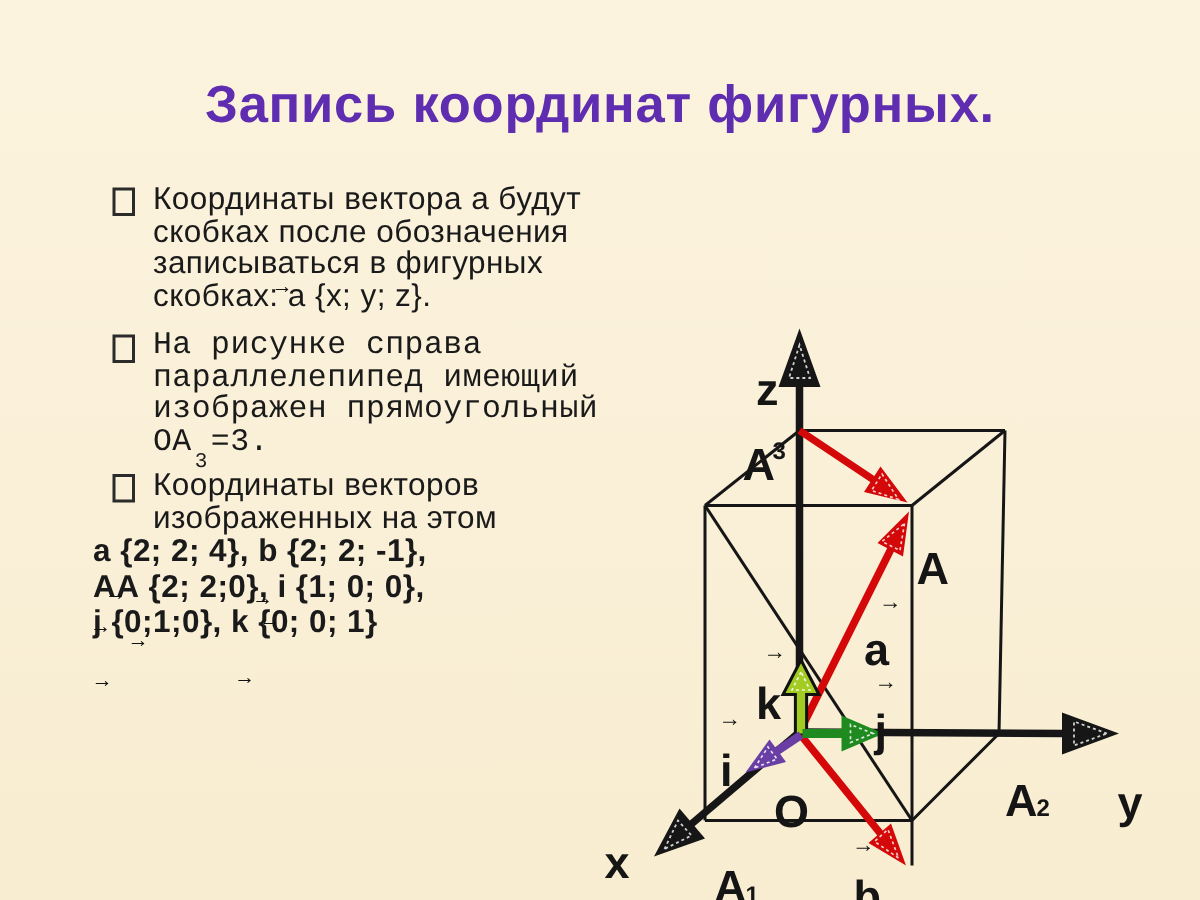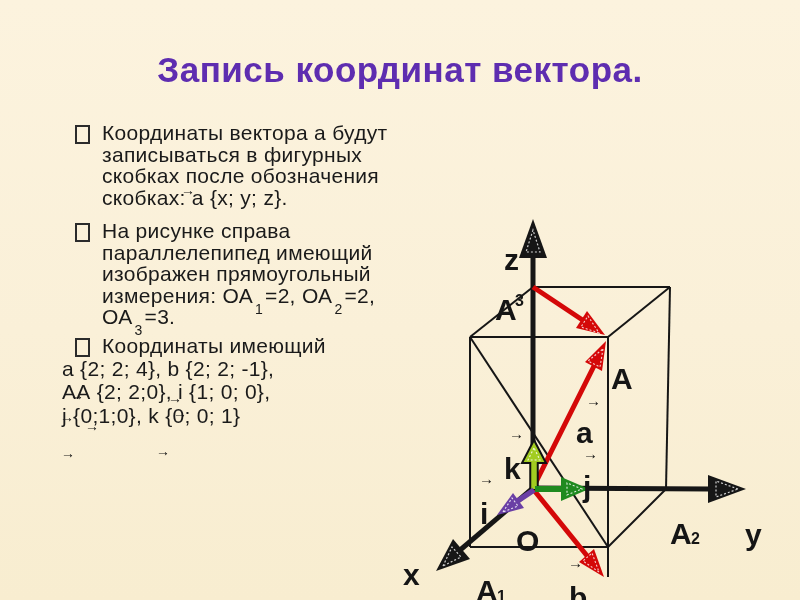--- a/index.html
+++ b/index.html
@@ -17,76 +17,76 @@
     font-size:35px;font-weight:bold;letter-spacing:.5px;
     color:#5e2db0;
     white-space:nowrap;
   }
   .textcol{
     position:absolute;left:60px;top:122px;width:385px;
     font-size:21px;line-height:21.5px;letter-spacing:.3px;
   }
   .bullet{display:flex;align-items:flex-start;}
   .bullet.mb1{margin-bottom:12px;}
-  .bullet.mb2{margin-bottom:7px;}
+  .bullet.mb2{margin-bottom:7px;font-family:Liberation Mono, monospace;}
   .bmark{
     flex:0 0 auto;
     width:11px;height:15px;
     border:2px solid #2b2b2b;
     margin:3px 12px 0 15px;
     background:transparent;
   }
   .blines{flex:1 1 auto;}
   .tline{white-space:nowrap;}
   .dsub{font-size:14px;position:relative;top:11px;padding:0 2px;line-height:0;}
-  .formulas{margin-left:2px;line-height:23.5px;margin-top:0;}
+  .formulas{margin-left:2px;line-height:23.5px;margin-top:0;font-weight:bold;}
   .vmark{
     position:absolute;
     font-size:14px;font-weight:bold;color:#111;
     line-height:14px;white-space:nowrap;
   }
   svg text{font-family:"Liberation Sans", sans-serif;}
   .dlabel{font-size:30px;font-weight:bold;fill:#151515;}
   .dsublabel{font-size:16px;font-weight:bold;fill:#151515;}
   .dmark{font-size:15px;font-weight:bold;fill:#111;}
 </style>
 </head>
 <body>
 
 <div class="slide">
 
-  <div class="title">Запись координат вектора.</div>
+  <div class="title">Запись координат фигурных.</div>
 
   <div class="textcol">
 
     <div class="bullet mb1">
       <div class="bmark"></div>
       <div class="blines">
         <div class="tline">Координаты вектора а будут</div>
+        <div class="tline">скобках после обозначения</div>
         <div class="tline">записываться в фигурных</div>
-        <div class="tline">скобках после обозначения</div>
         <div class="tline">скобках: а {x; y; z}.</div>
       </div>
     </div>
 
     <div class="bullet mb2">
       <div class="bmark"></div>
       <div class="blines">
         <div class="tline">На рисунке справа</div>
         <div class="tline">параллелепипед имеющий</div>
         <div class="tline">изображен прямоугольный</div>
-        <div class="tline"><span>измерения: ОА</span><span class="dsub">1</span><span>=2, ОА</span><span class="dsub">2</span><span>=2,</span></div>
         <div class="tline"><span>ОА</span><span class="dsub">3</span><span>=3.</span></div>
       </div>
     </div>
 
     <div class="bullet">
       <div class="bmark"></div>
       <div class="blines">
-        <div class="tline">Координаты имеющий</div>
+        <div class="tline">Координаты векторов</div>
+        <div class="tline">изображенных на этом</div>
       </div>
     </div>
 
     <div class="formulas">
       <div class="tline">а {2; 2; 4}, b {2; 2; -1},</div>
       <div class="tline">АА {2; 2;0}, i {1; 0; 0},</div>
       <div class="tline">j {0;1;0}, k {0; 0; 1}</div>
     </div>
   </div>
 

